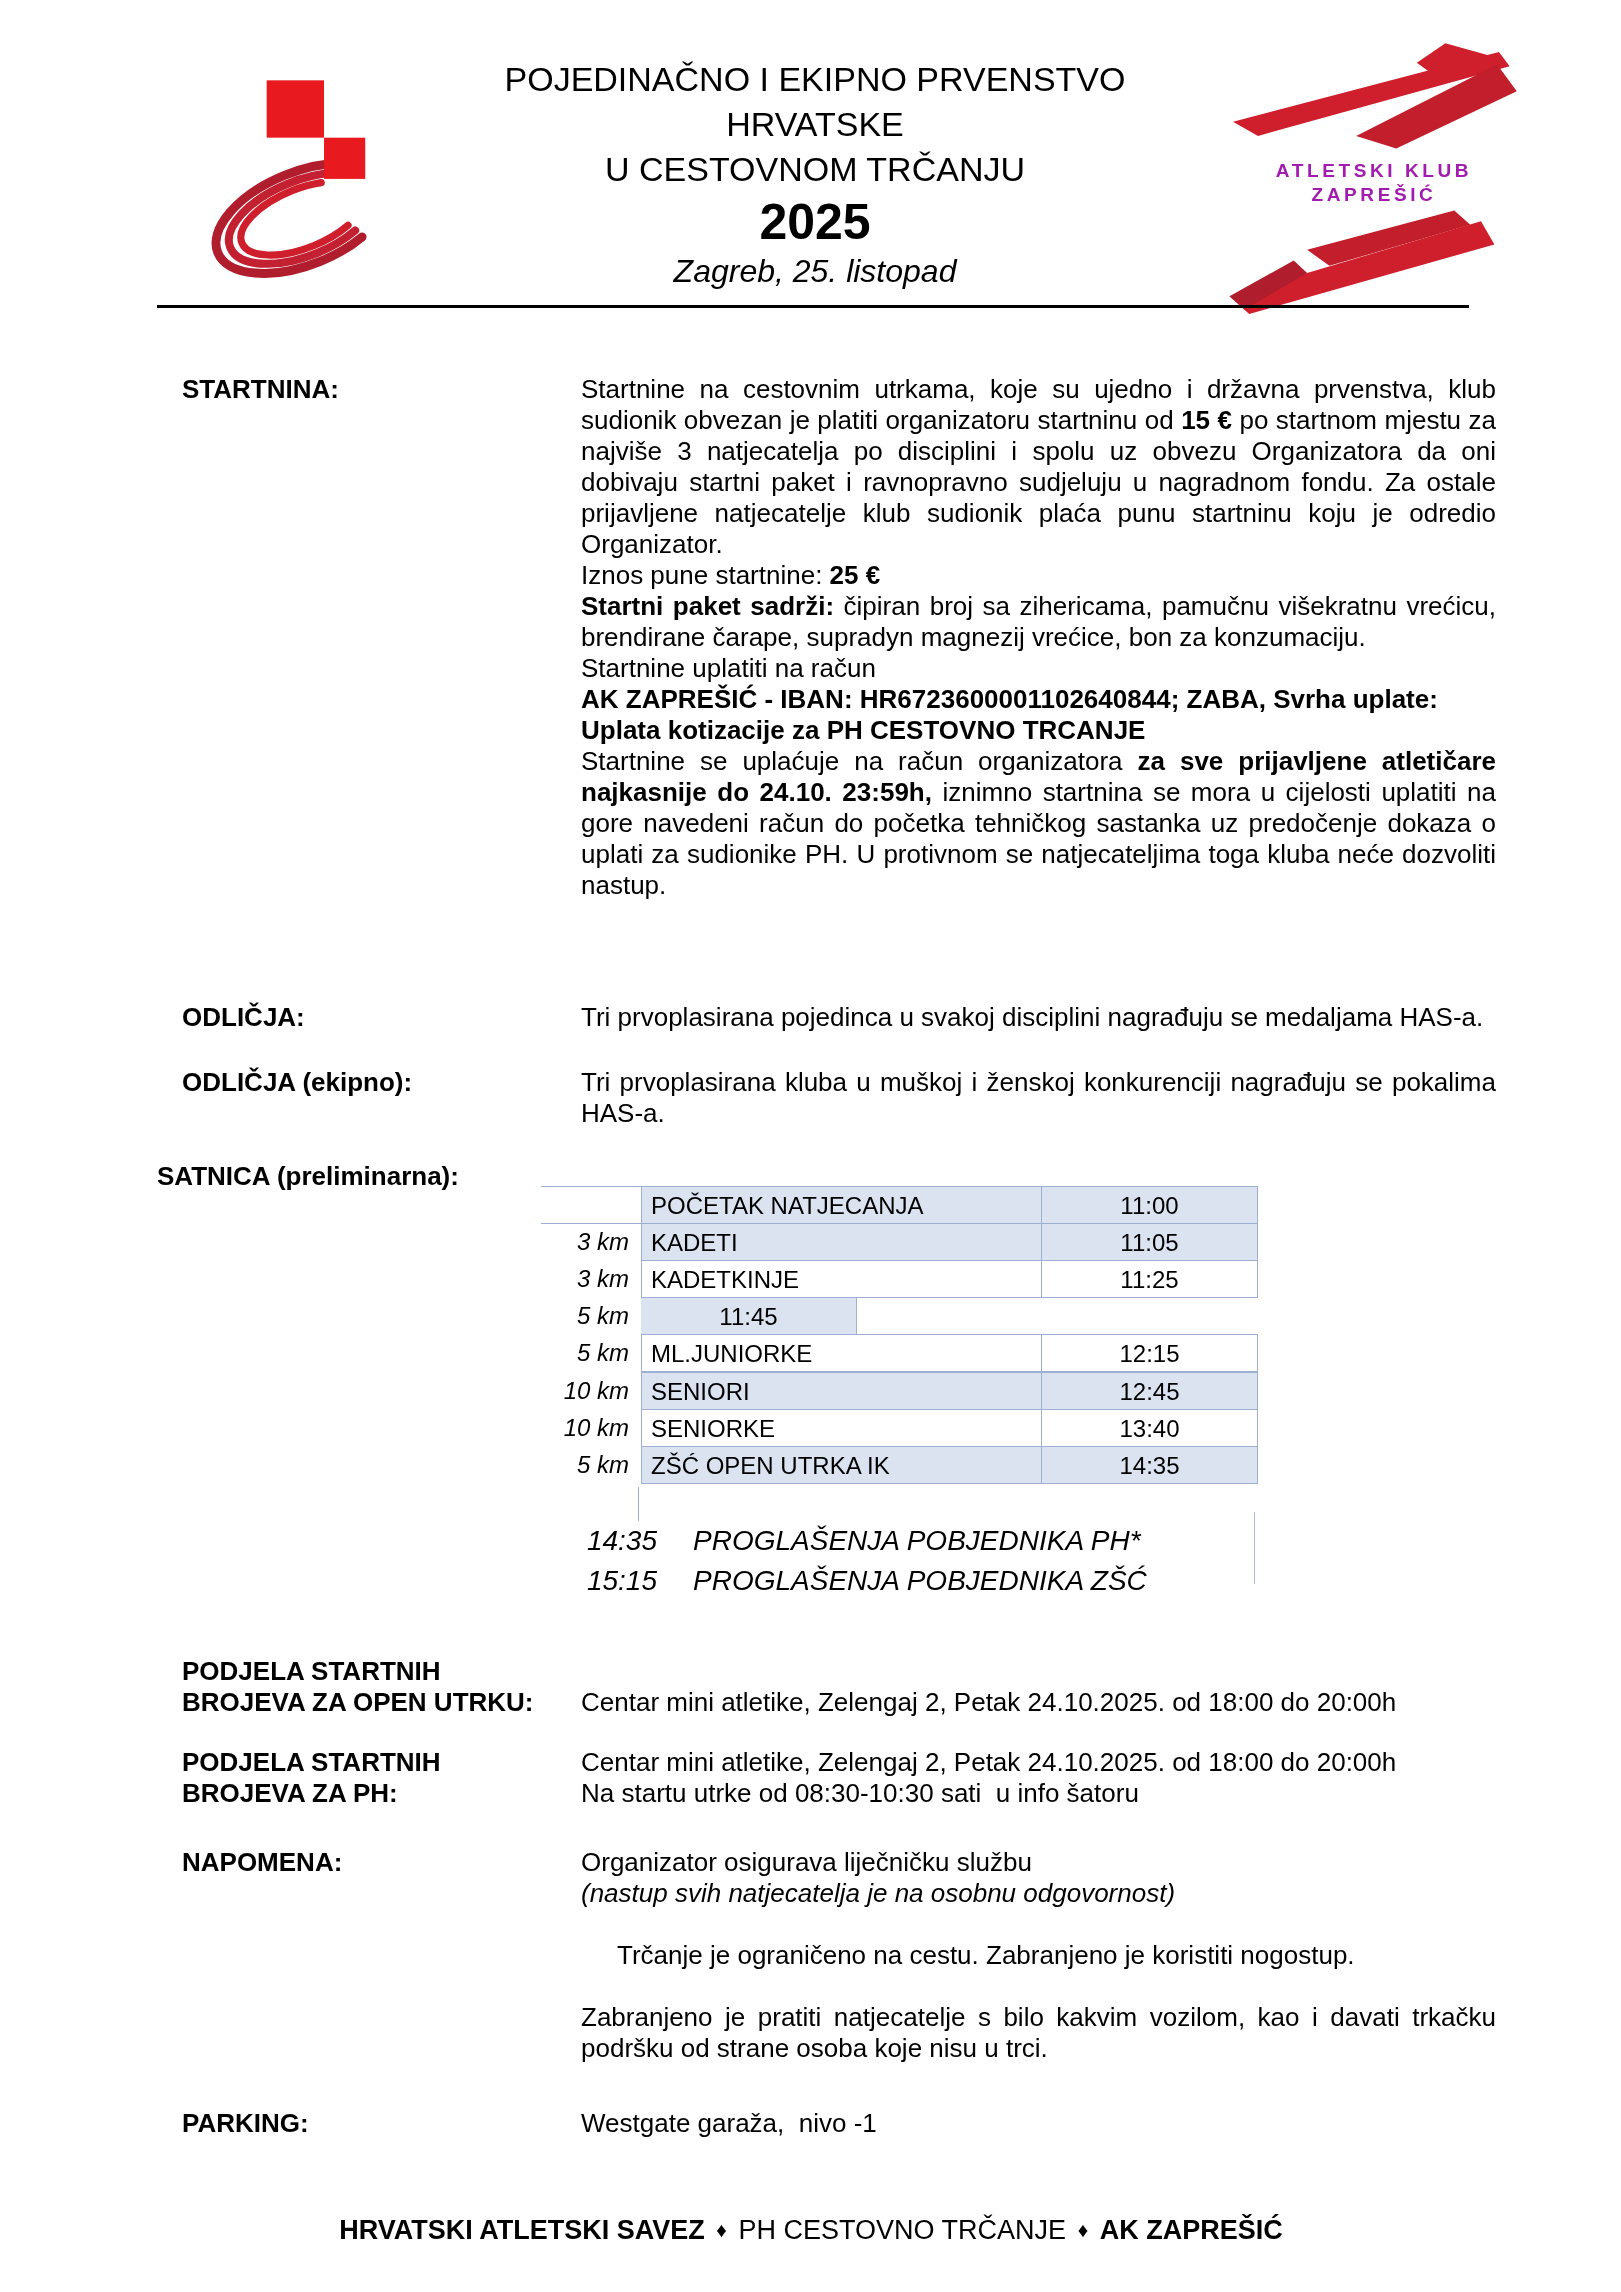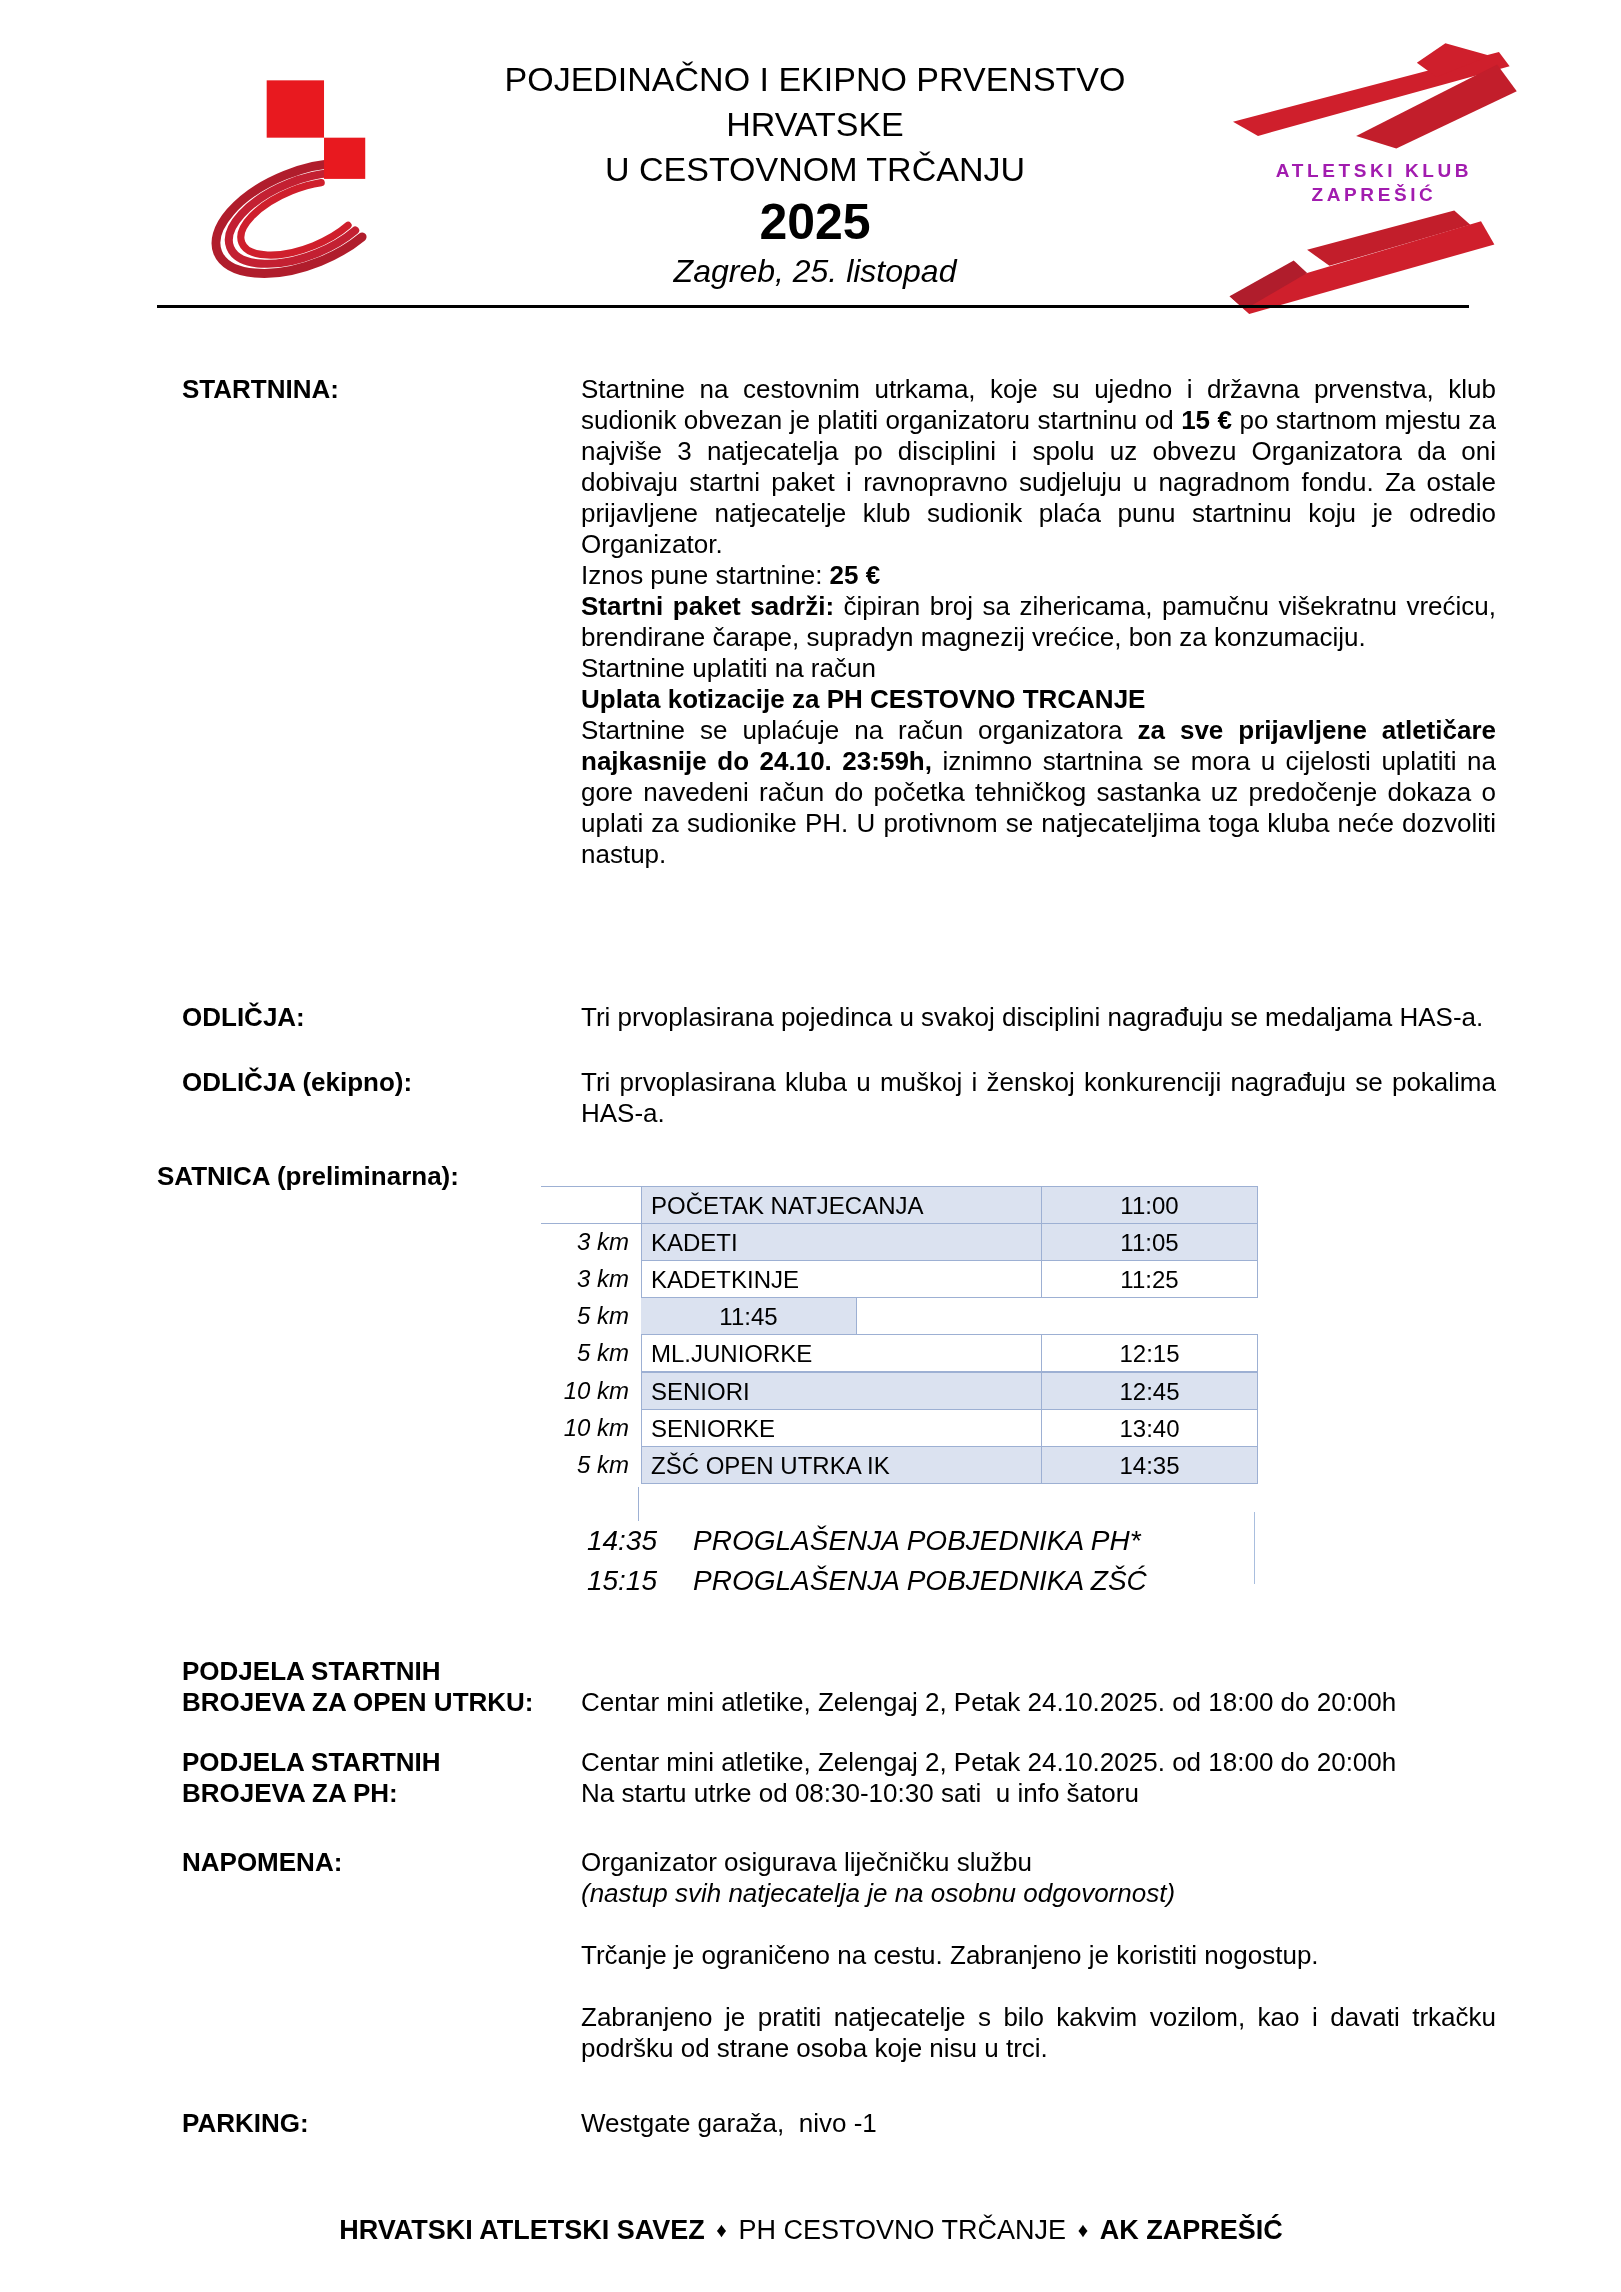--- a/index.html
+++ b/index.html
@@ -112,20 +112,21 @@
 
   <div class="abs" id="header-rule"></div>
 
   <div class="abs sec" id="sec-startnina">
     <div class="label">STARTNINA:</div>
     <div class="content">
       <p class="just" style="margin:0;"><span>Startnine na cestovnim utrkama, koje su ujedno i državna prvenstva, klub sudionik obvezan je platiti organizatoru startninu od </span><span class="b">15 €</span><span> po startnom mjestu za najviše 3 natjecatelja po disciplini i spolu uz obvezu Organizatora da oni dobivaju startni paket i ravnopravno sudjeluju u nagradnom fondu. Za ostale prijavljene natjecatelje klub sudionik plaća punu startninu koju je odredio Organizator.</span></p>
       <p style="margin:0;"><span>Iznos pune startnine: </span><span class="b">25 €</span></p>
       <p class="just gap-after" style="margin:0;"><span class="b">Startni paket sadrži:</span><span> čipiran broj sa zihericama, pamučnu višekratnu vrećicu, brendirane čarape, supradyn magnezij vrećice, bon za konzumaciju.</span></p>
       <p style="margin:0;">Startnine uplatiti na račun</p>
+      <p class="b" style="margin:0;">AK ZAPREŠIĆ - IBAN: HR6723600001102640844; ZABA, Svrha uplate:</p>
       <p class="b gap-after-lg" style="margin:0;">Uplata kotizacije za PH CESTOVNO TRCANJE</p>
       <p class="just" style="margin:0;"><span>Startnine se uplaćuje na račun organizatora </span><span class="b">za sve prijavljene atletičare najkasnije do 24.10. 23:59h,</span><span> iznimno startnina se mora u cijelosti uplatiti na gore navedeni račun do početka tehničkog sastanka uz predočenje dokaza o uplati za sudionike PH. U protivnom se natjecateljima toga kluba neće dozvoliti nastup.</span></p>
     </div>
   </div>
 
   <div class="abs sec" id="sec-odlicja">
     <div class="label">ODLIČJA:</div>
     <div class="content just">Tri prvoplasirana pojedinca u svakoj disciplini nagrađuju se medaljama HAS-a.</div>
   </div>
 
@@ -219,21 +220,21 @@
       <div>Centar mini atletike, Zelengaj 2, Petak 24.10.2025. od 18:00 do 20:00h</div>
       <div class="prewrap">Na startu utrke od 08:30-10:30 sati  u info šatoru</div>
     </div>
   </div>
 
   <div class="abs sec" id="sec-napomena">
     <div class="label">NAPOMENA:</div>
     <div class="content">
       <div>Organizator osigurava liječničku službu</div>
       <div class="i gap-after">(nastup svih natjecatelja je na osobnu odgovornost)</div>
-      <div class="gap-after" style="margin-top:31px;">Trčanje je ograničeno na cestu. Zabranjeno je koristiti nogostup.</div>
+      <div class="gap-after" style="margin-top:31px;margin-left:36px;">Trčanje je ograničeno na cestu. Zabranjeno je koristiti nogostup.</div>
       <div class="just" style="margin-top:31px;">Zabranjeno je pratiti natjecatelje s bilo kakvim vozilom, kao i davati trkačku podršku od strane osoba koje nisu u trci.</div>
     </div>
   </div>
 
   <div class="abs sec" id="sec-parking">
     <div class="label">PARKING:</div>
     <div class="content prewrap">Westgate garaža,  nivo -1</div>
   </div>
 
   <div class="abs" id="footer">

